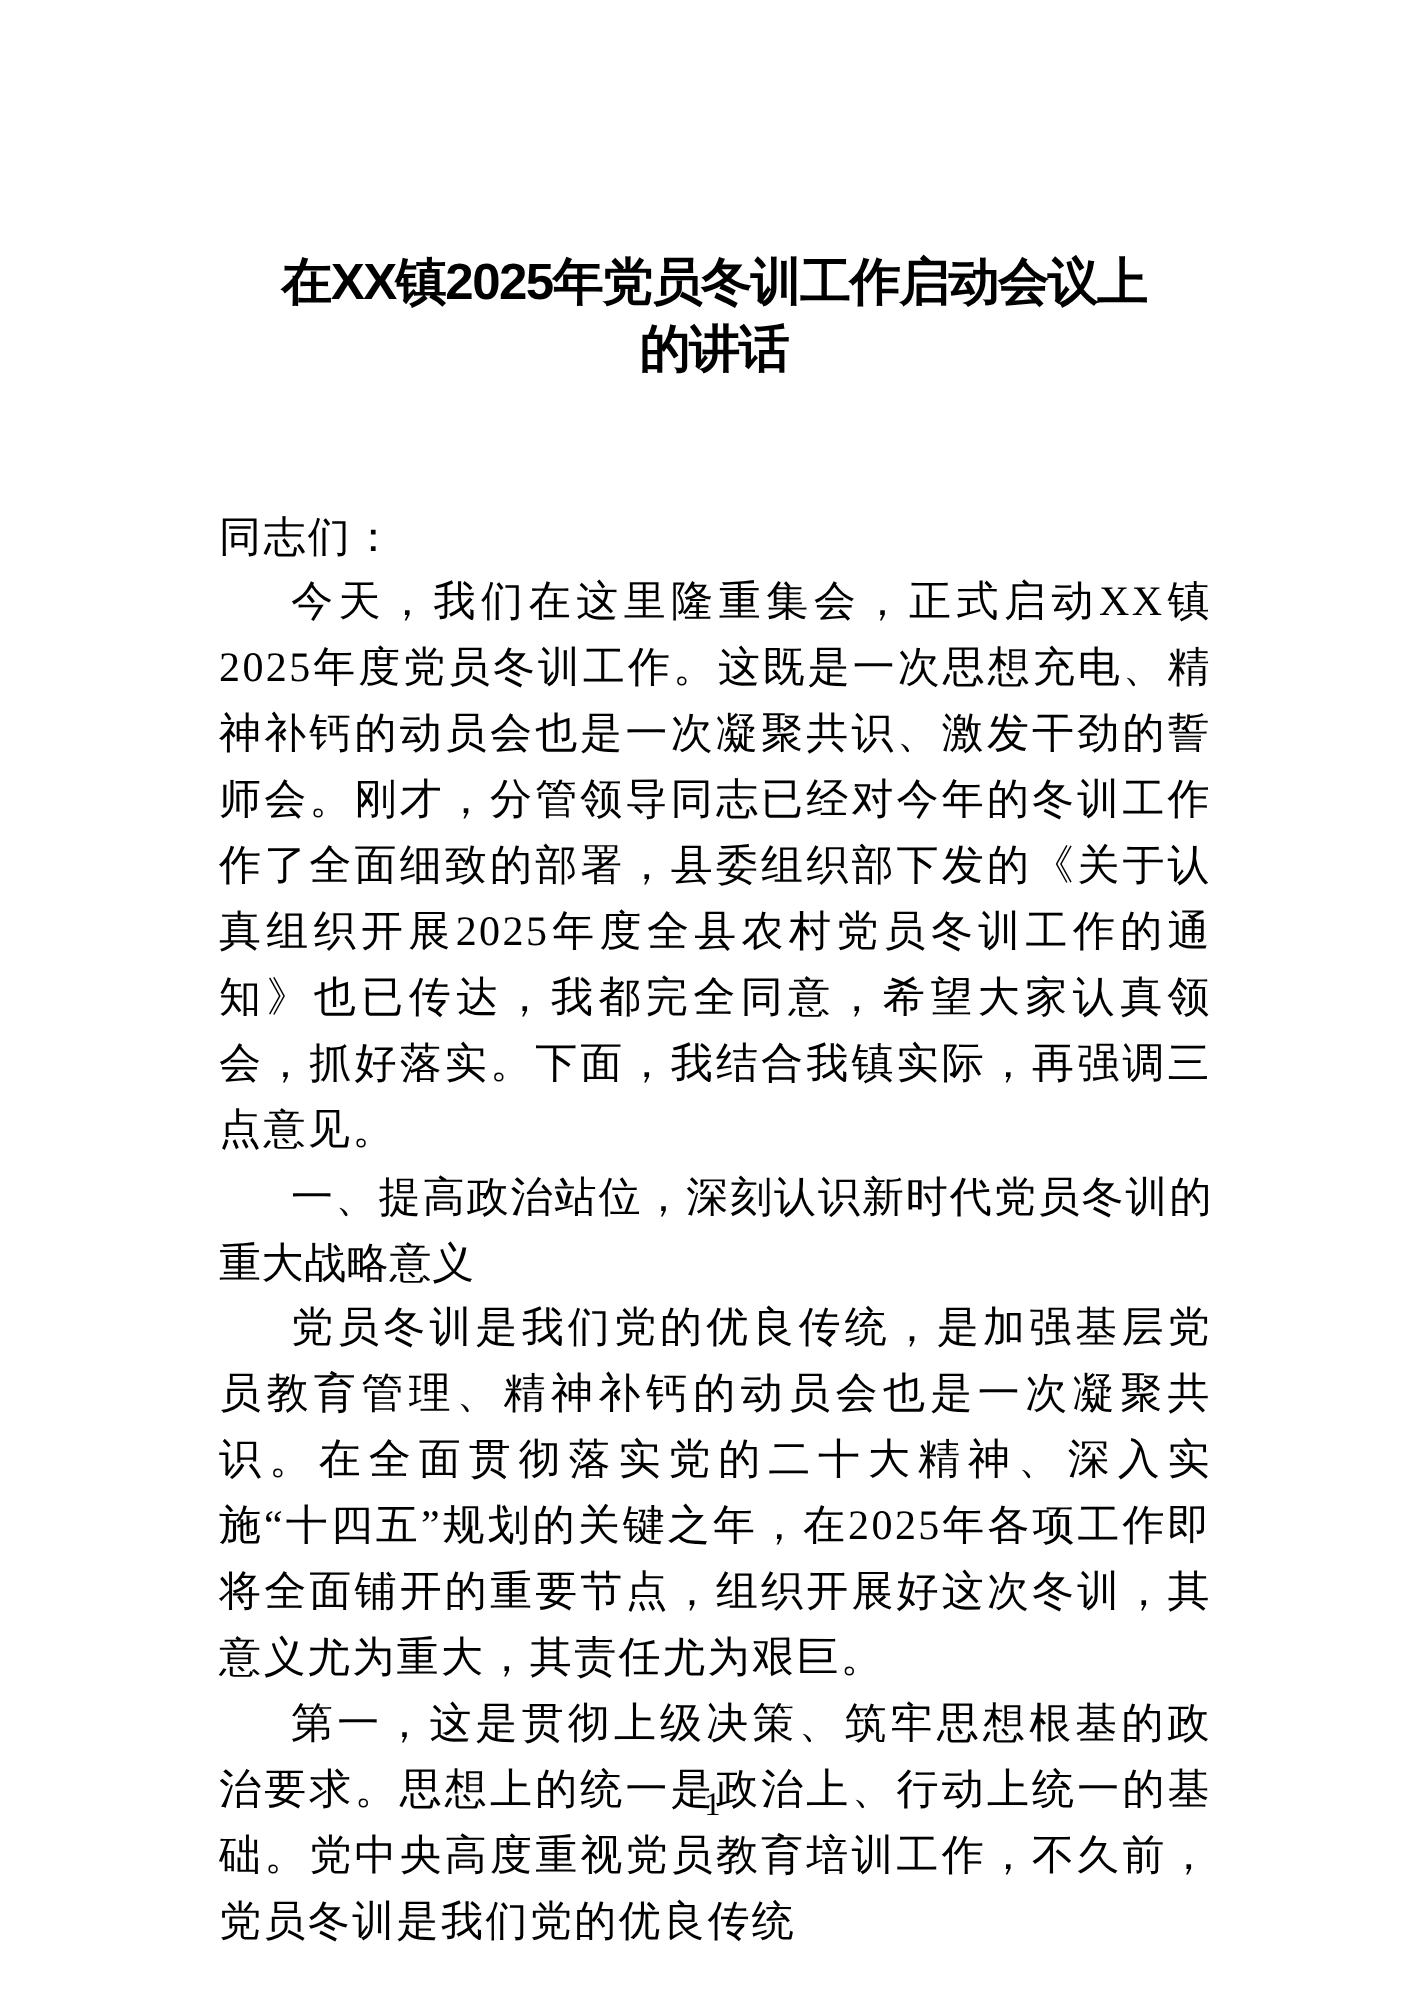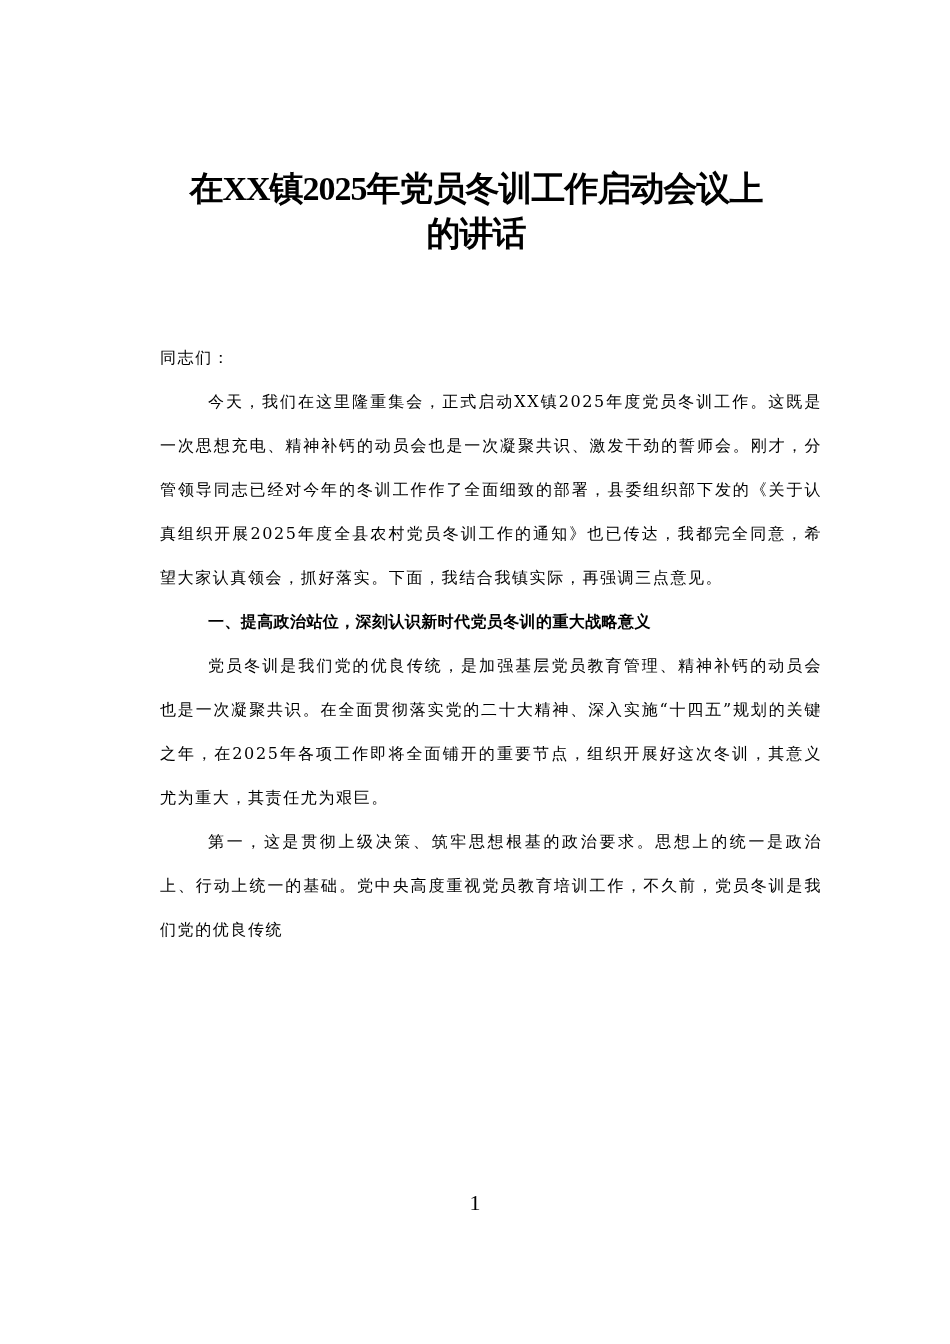--- a/index.html
+++ b/index.html
@@ -22,46 +22,47 @@
       width: 950px;
       height: 1344px;
       background: #ffffff;
     }
     .title {
       position: absolute;
       left: 146px;
       width: 660px;
       top: 166px;
       text-align: center;
-      font-family: Liberation Serif, serif;
+      font-family: Liberation Sans, sans-serif;
       font-weight: bold;
       font-size: 34px;
       line-height: 45px;
       letter-spacing: -1px;
       margin: 0;
     }
     .body {
       position: absolute;
-      left: 160px;
+      left: 146px;
       width: 662px;
       top: 336px;
-      font-size: 16px;
+      font-size: 28px;
       line-height: 44px;
       text-align: justify;
       letter-spacing: 1.6px;
     }
     .body p {
       margin: 0;
     }
     .indent {
       text-indent: 48px;
+      font-family: Liberation Serif, serif;
     }
     .heading {
       font-family: "DejaVu Sans", "Liberation Sans", sans-serif;
-      font-weight: bold;
+      font-weight: normal;
       letter-spacing: 0.4px;
     }
     .page-number {
       position: absolute;
       left: 0;
       width: 950px;
       top: 1190px;
       text-align: center;
       font-family: "Liberation Serif", "DejaVu Serif", serif;
       font-size: 22px;

